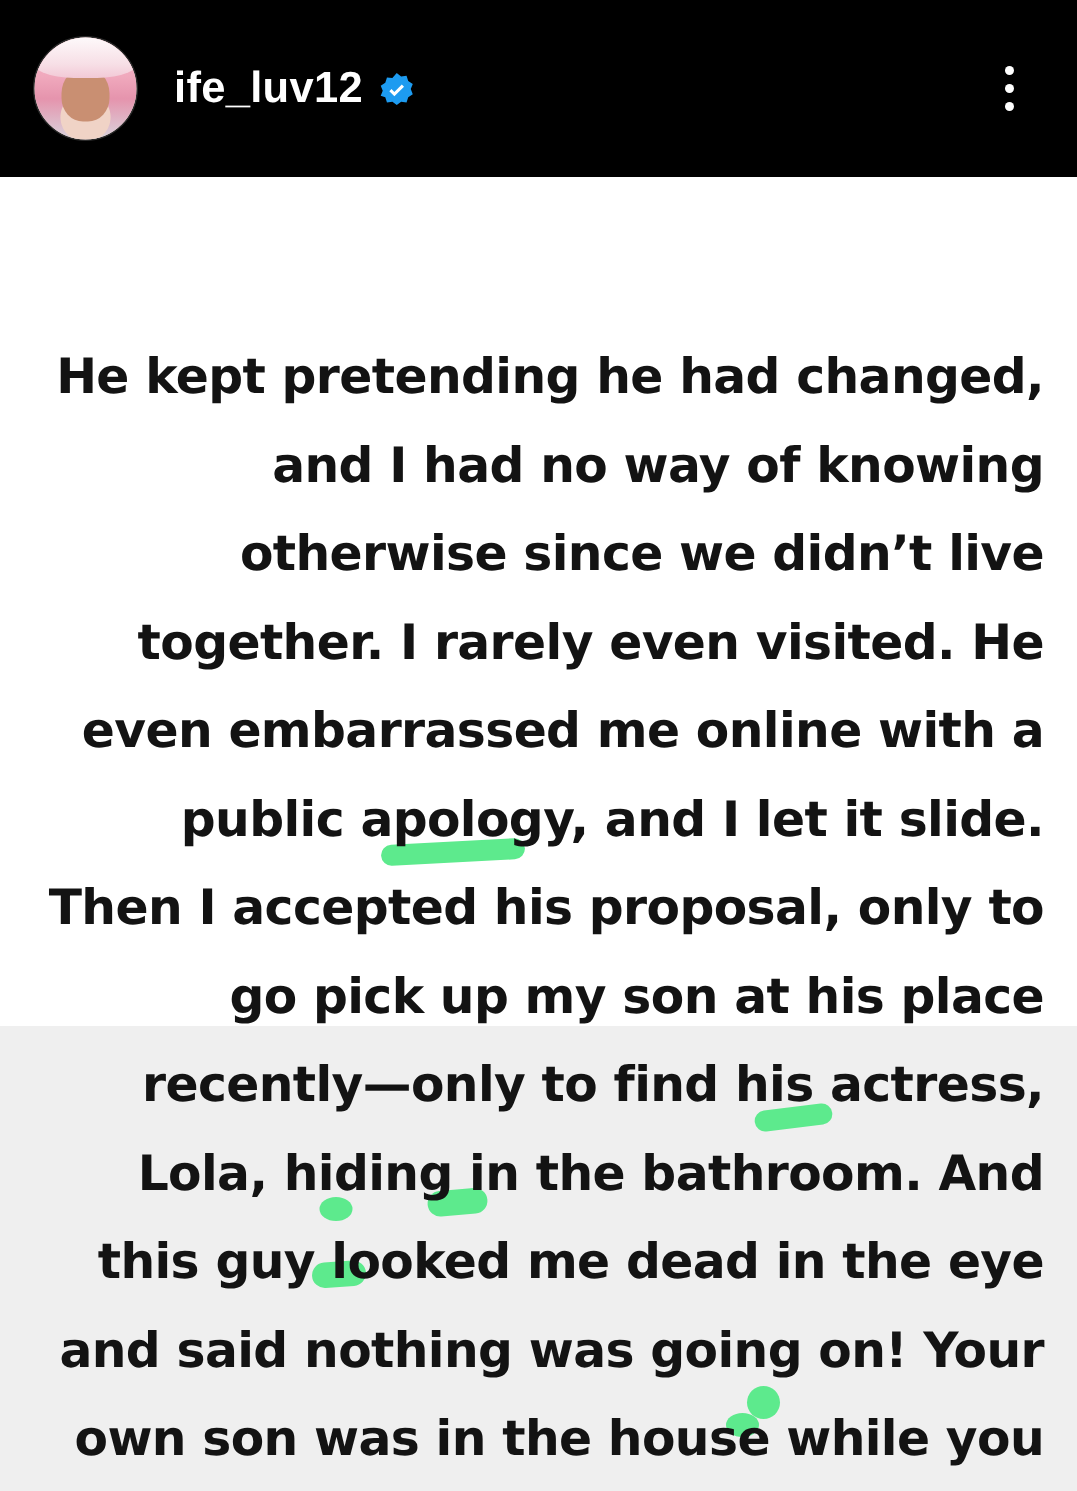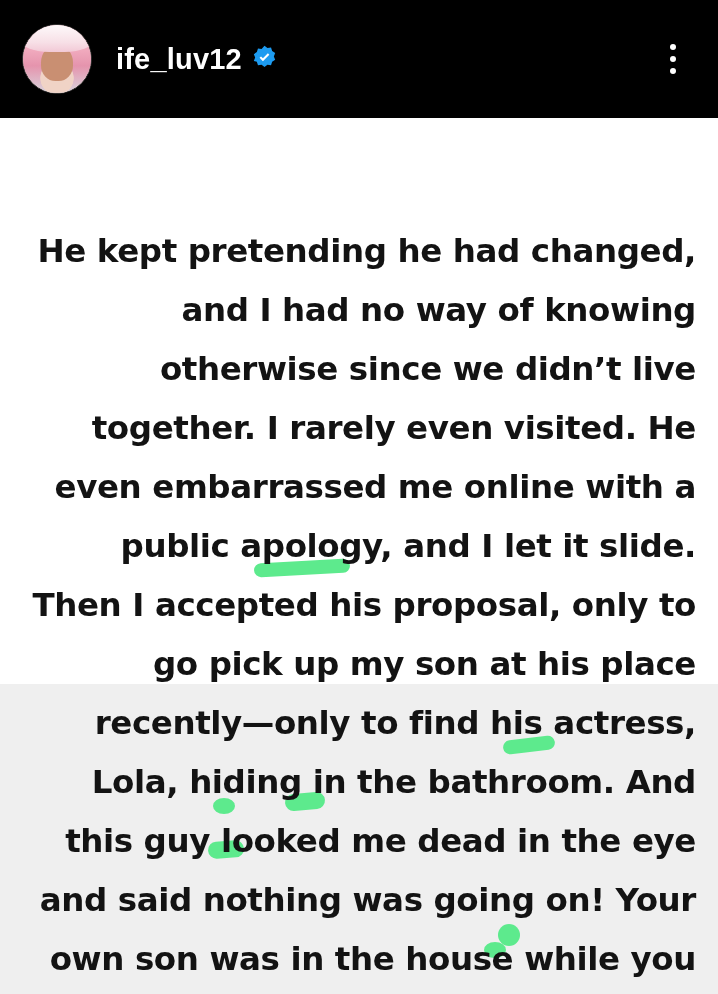--- a/index.html
+++ b/index.html
@@ -65,21 +65,21 @@
     position: absolute;
     left: -4%;
     top: -6%;
     width: 108%;
     height: 46%;
     border-radius: 50% 50% 40% 40%;
     background: linear-gradient(180deg, #ffffff 0%, #f7dfe6 70%, #f2c9d6 100%);
   }
   .username-wrap {
     display: flex;
-    align-items: flex-start;
+    align-items: center;
     margin-left: 24px;
   }
   .username {
     color: #ffffff;
     font-size: 29px;
     font-weight: 700;
     letter-spacing: 0.2px;
   }
   .verified {
     margin-left: 9px;

